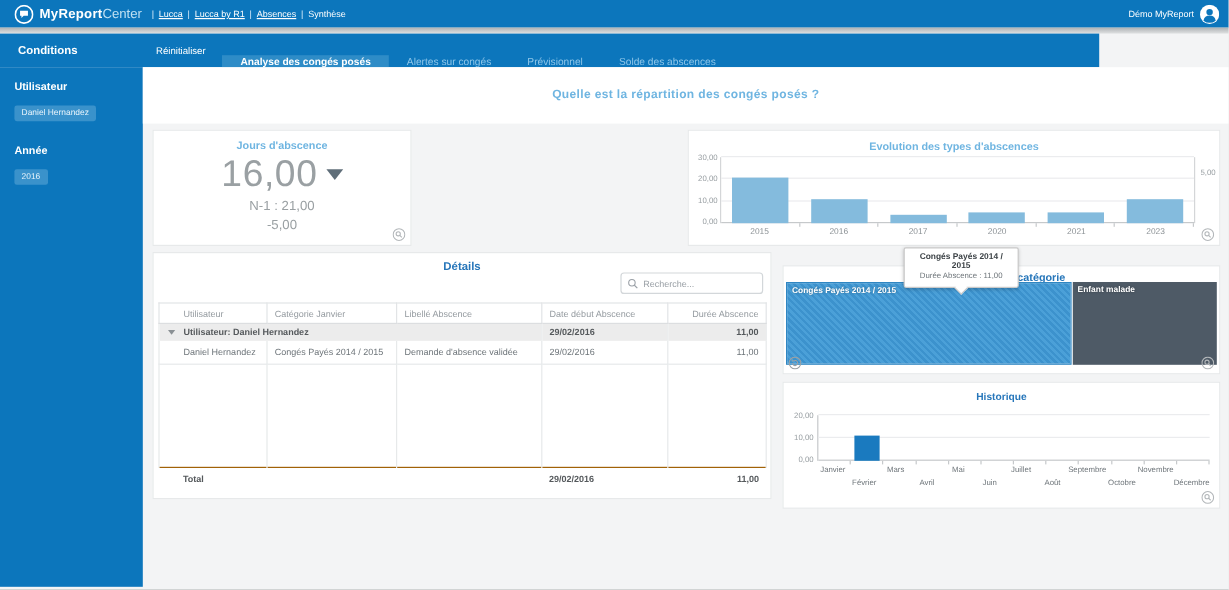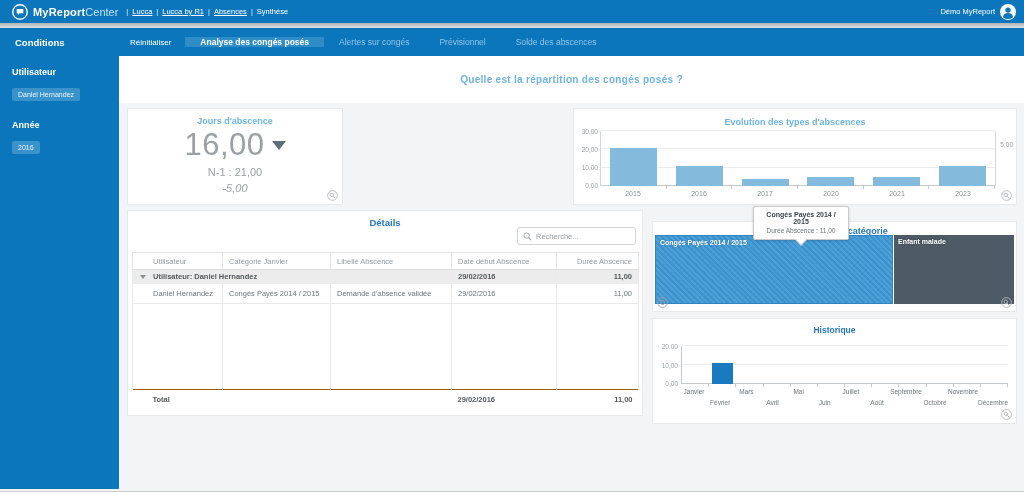--- a/index.html
+++ b/index.html
@@ -13,21 +13,21 @@
   .logo { display:inline-flex; margin-right:5px; }
   .brand-bold { font-size:11px; font-weight:bold; letter-spacing:.2px; }
   .brand-light { font-size:11px; color:#bfe0f2; }
   .crumbs { margin-left:8px; font-size:7.5px; color:#dceefb; display:flex; align-items:center; gap:4px; }
   .crumb-link { color:#ffffff; text-decoration:underline; cursor:pointer; }
   .crumb-current { color:#ffffff; }
   .userbox { margin-left:auto; margin-right:8px; display:flex; align-items:center; gap:5px; font-size:7.5px; cursor:pointer; }
   .topsep { position:absolute; left:0; top:23px; width:1024px; height:5px; background:linear-gradient(#aeb2b4,#dfe1e2); }
 
   
-  .tabbar { position:absolute; left:0; top:28px; width:1024px; height:28px; background:#0c76bc; display:flex; align-items:center; color:#fff; }
+  .tabbar { position:absolute; left:0; top:28px; width:916px; height:28px; background:#0c76bc; display:flex; align-items:flex-end; color:#fff; }
   .conditions { width:104px; margin-left:15px; font-size:9.5px; font-weight:bold; align-self:center; }
   .reset { font-size:8px; align-self:center; margin-left:11px; margin-right:14px; cursor:pointer; }
   .tabs { display:flex; align-items:stretch; }
   .tab { display:flex; align-items:center; padding:0 15px; font-size:8.5px; color:#8ec6e9; cursor:pointer; }
   .tab.active { background:#2e8cc7; color:#fff; font-weight:bold; }
 
   
   .sidebar { position:absolute; left:0; top:56px; width:119px; height:433px; background:#0c76bc; color:#fff; padding:11px 12px; }
   .filter-group { margin-bottom:19px; }
   .filter-label { font-size:9px; font-weight:bold; margin-bottom:6px; }
@@ -42,21 +42,21 @@
   .panel-title-blue { color:#2676ba; font-size:9px; font-weight:bold; text-align:center; }
 
   .kpi1 { left:127px; top:108px; width:216px; height:97px; }
   .kpi2 { left:349px; top:108px; width:218px; height:97px; }
   .kpi { display:flex; flex-direction:column; align-items:center; padding-top:7px; }
   .kpi-value-row { display:flex; align-items:center; gap:7px; margin-top:1px; }
   .kpi-value { font-size:31px; color:#9aa0a3; letter-spacing:.5px; }
   .tri-down { width:0; height:0; border-left:7px solid transparent; border-right:7px solid transparent; border-top:9px solid #5f6e79; }
   .tri-up { width:0; height:0; border-left:7px solid transparent; border-right:7px solid transparent; border-bottom:9px solid #e8a48e; }
   .kpi-n1 { font-size:11px; color:#9aa0a3; margin-top:3px; }
-  .kpi-delta { font-size:11px; color:#9aa0a3; margin-top:4px;font-style:italic; }
+  .kpi-delta { font-size:11px; color:#9aa0a3; margin-top:4px; }
   .kpi-delta.salmon { color:#e89c82; }
   .corner-icon { position:absolute; right:4px; bottom:3px; cursor:pointer; line-height:0; }
   .corner-icon-left { position:absolute; left:4px; bottom:3px; cursor:pointer; line-height:0; }
 
   
   .evo { left:573px; top:108px; width:444px; height:97px; }
   .evo .panel-title-light { margin-top:8px; }
   .evo-plot { position:absolute; left:26px; top:22px; width:396px; height:55px; border-left:1px solid #d4d6d8; border-right:1px solid #d4d6d8; }
   .gridline { position:absolute; left:0; right:0; height:1px; background:#ebecee; }
   .gridline.base { background:#c6c9cb; }

